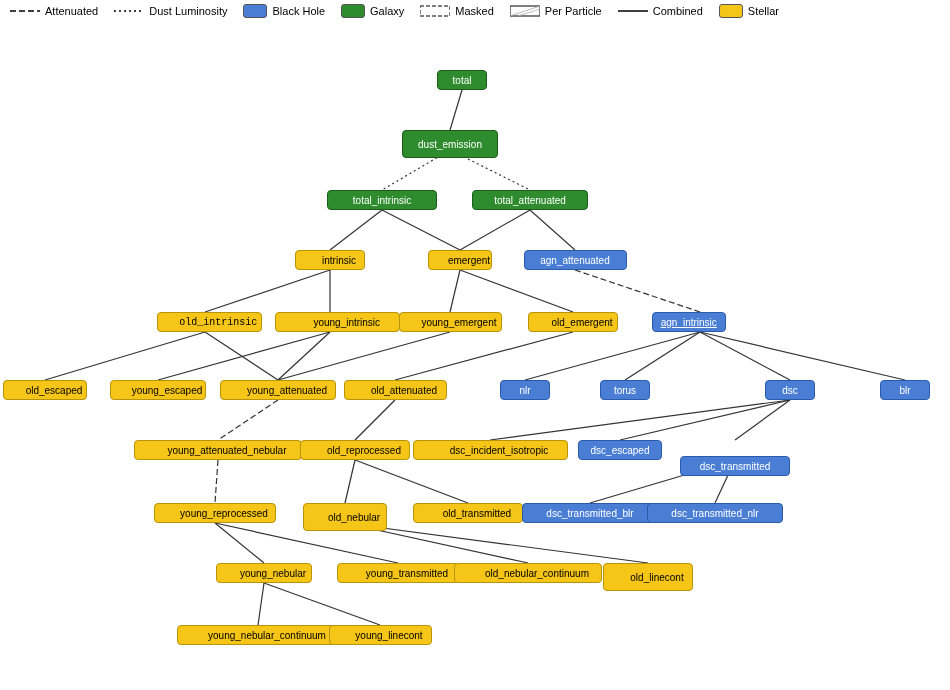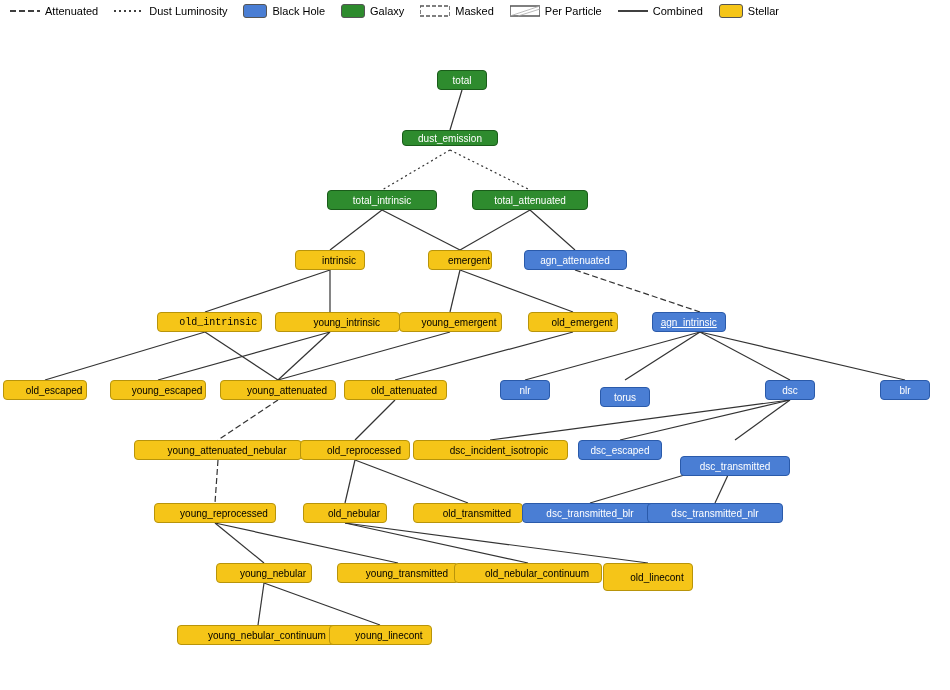--- a/index.html
+++ b/index.html
@@ -187,46 +187,46 @@
       <line x1="735" y1="460" x2="715" y2="503" stroke="#333" stroke-width="1.2"></line>
       <line x1="215" y1="523" x2="264" y2="563" stroke="#333" stroke-width="1.2"></line>
       <line x1="215" y1="523" x2="398" y2="563" stroke="#333" stroke-width="1.2"></line>
       <line x1="345" y1="523" x2="528" y2="563" stroke="#333" stroke-width="1.2"></line>
       <line x1="345" y1="523" x2="648" y2="563" stroke="#333" stroke-width="1.2"></line>
       <line x1="264" y1="583" x2="258" y2="625" stroke="#333" stroke-width="1.2"></line>
       <line x1="264" y1="583" x2="380" y2="625" stroke="#333" stroke-width="1.2"></line>
     </svg>
 
 <div class="node node-green" style="width: 50px; height: 20px; left: 437px; top: 70px;">total</div>
-    <div class="node node-green" style="width: 96.5px; height: 16px; left: 401.75px; top: 130px;">dust_emission</div>
+    <div class="node node-green" style="width: 96.5px; height: 28px; left: 401.75px; top: 130px;">dust_emission</div>
     <div class="node node-green" style="width: 109.5px; height: 20px; left: 327.25px; top: 190px;">total_intrinsic</div>
     <div class="node node-green" style="width: 116px; height: 20px; left: 472px; top: 190px;">total_attenuated</div>
     <div class="node node-yellow" style="width: 70.5px; height: 20px; left: 294.75px; top: 250px;">intrinsic</div>
     <div class="node node-yellow" style="width: 64px; height: 20px; left: 428px; top: 250px;">emergent</div>
     <div class="node node-blue" style="width: 103px; height: 20px; left: 523.5px; top: 250px;">agn_attenuated</div>
     <div class="node node-yellow" style="width: 105px; height: 20px; left: 156.75px; top: 312px; font-family: Liberation Mono, monospace;">old_intrinsic</div>
     <div class="node node-yellow" style="width: 125px; height: 20px; left: 275.25px; top: 312px;">young_intrinsic</div>
     <div class="node node-yellow" style="width: 103px; height: 20px; left: 398.5px; top: 312px;">young_emergent</div>
     <div class="node node-yellow" style="width: 90px; height: 20px; left: 528px; top: 312px;">old_emergent</div>
     <div class="node node-blue" style="width: 74px; height: 20px; left: 651.75px; top: 312px; text-decoration: underline;">agn_intrinsic</div>
     <div class="node node-yellow" style="width: 83.5px; height: 20px; left: 3.25px; top: 380px;">old_escaped</div>
     <div class="node node-yellow" style="width: 96.5px; height: 20px; left: 109.75px; top: 380px;">young_escaped</div>
     <div class="node node-yellow" style="width: 116px; height: 20px; left: 220px; top: 380px;">young_attenuated</div>
     <div class="node node-yellow" style="width: 103px; height: 20px; left: 343.5px; top: 380px;">old_attenuated</div>
     <div class="node node-blue" style="width: 50px; height: 20px; left: 500px; top: 380px;">nlr</div>
-    <div class="node node-blue" style="width: 50px; height: 20px; left: 600px; top: 380px; margin-top: 7px;">torus</div>
+    <div class="node node-blue" style="width: 50px; height: 20px; left: 600px; top: 380px;">torus</div>
     <div class="node node-blue" style="width: 50px; height: 20px; left: 765px; top: 380px;">dsc</div>
     <div class="node node-blue" style="width: 50px; height: 20px; left: 880px; top: 380px;">blr</div>
     <div class="node node-yellow" style="width: 168px; height: 20px; left: 134px; top: 440px;">young_attenuated_nebular</div>
     <div class="node node-yellow" style="width: 109.5px; height: 20px; left: 300.25px; top: 440px;">old_reprocessed</div>
     <div class="node node-yellow" style="width: 155px; height: 20px; left: 412.5px; top: 440px;">dsc_incident_isotropic</div>
     <div class="node node-blue" style="width: 83.5px; height: 20px; left: 578.25px; top: 440px;">dsc_escaped</div>
     <div class="node node-blue" style="width: 109.5px; height: 20px; left: 680.25px; top: 456px;">dsc_transmitted</div>
     <div class="node node-yellow" style="width: 122.5px; height: 20px; left: 153.75px; top: 503px;">young_reprocessed</div>
-    <div class="node node-yellow" style="width: 83.5px; height: 20px; left: 303.25px; top: 503px;">old_nebular</div>
+    <div class="node node-yellow" style="width: 83.5px; height: 28px; left: 303.25px; top: 503px;">old_nebular</div>
     <div class="node node-yellow" style="width: 109.5px; height: 20px; left: 413.25px; top: 503px;">old_transmitted</div>
     <div class="node node-blue" style="width: 135.5px; height: 20px; left: 522.25px; top: 503px;">dsc_transmitted_blr</div>
     <div class="node node-blue" style="width: 135.5px; height: 20px; left: 647.25px; top: 503px;">dsc_transmitted_nlr</div>
     <div class="node node-yellow" style="width: 96.5px; height: 20px; left: 215.75px; top: 563px;">young_nebular</div>
     <div class="node node-yellow" style="width: 122.5px; height: 20px; left: 336.75px; top: 563px;">young_transmitted</div>
     <div class="node node-yellow" style="width: 148.5px; height: 20px; left: 453.75px; top: 563px;">old_nebular_continuum</div>
     <div class="node node-yellow" style="width: 90px; height: 28px; left: 603px; top: 563px;">old_linecont</div>
     <div class="node node-yellow" style="width: 161.5px; height: 20px; left: 177.25px; top: 625px;">young_nebular_continuum</div>
     <div class="node node-yellow" style="width: 103px; height: 20px; left: 328.5px; top: 625px;">young_linecont</div>
   </div>

